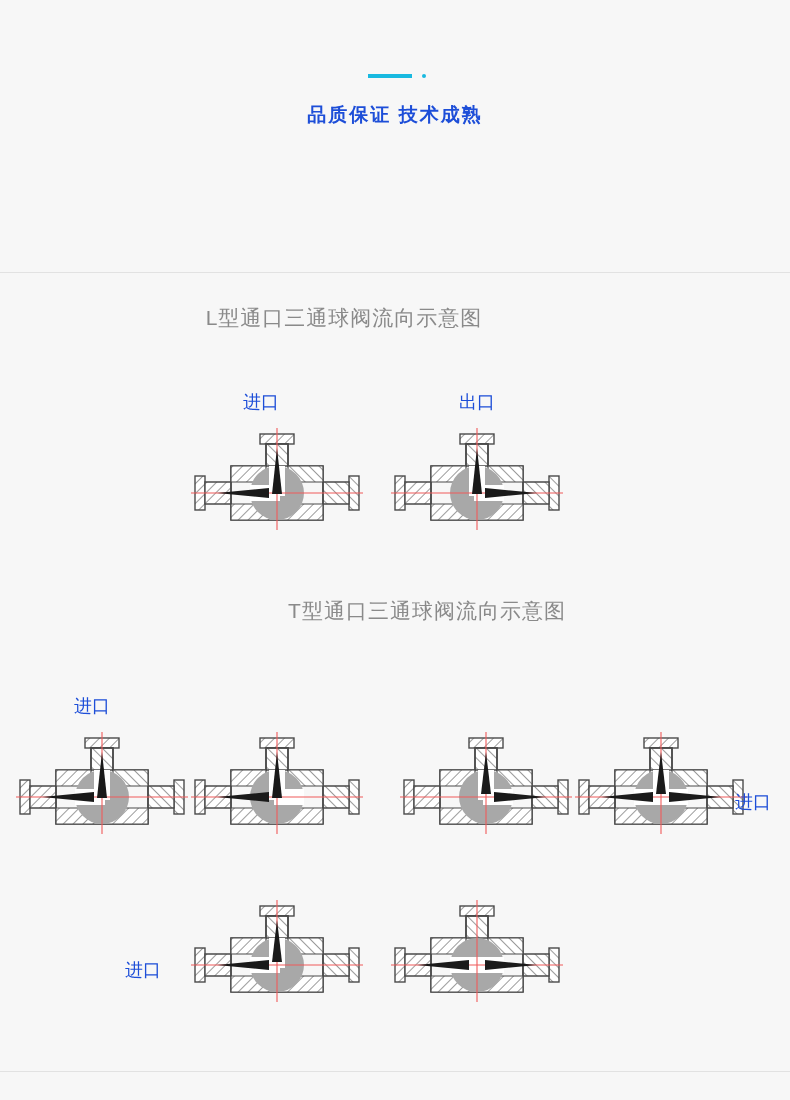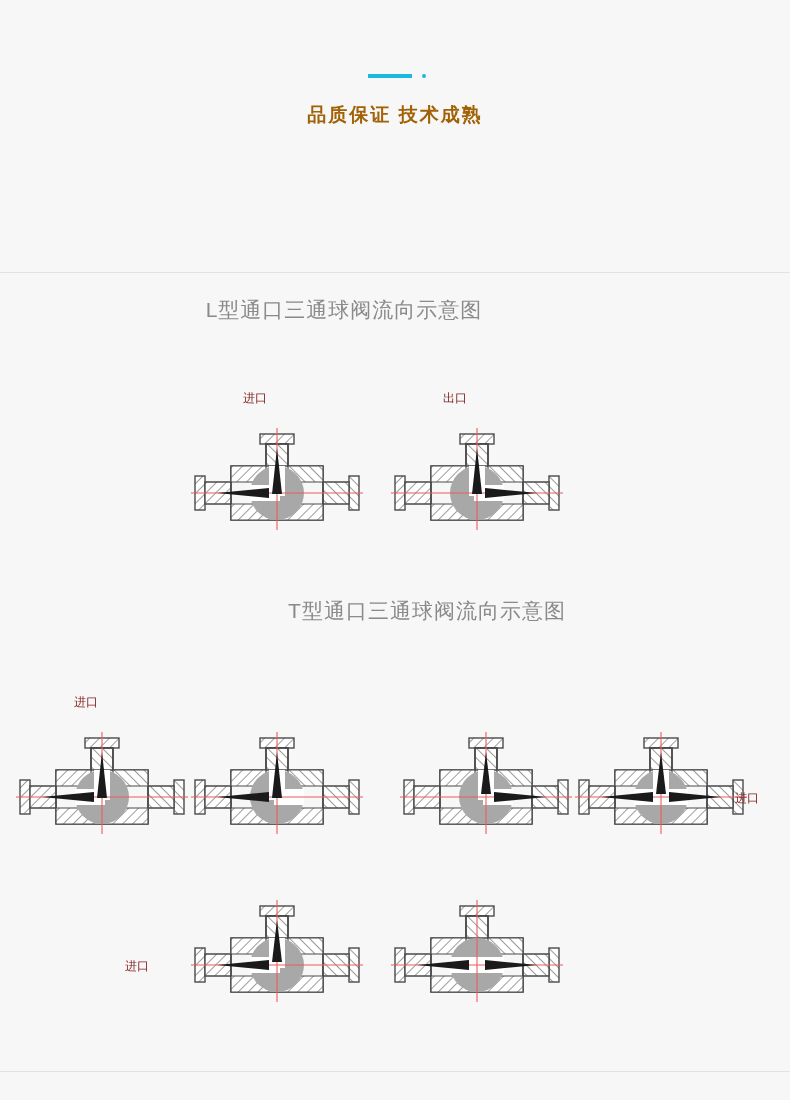--- a/index.html
+++ b/index.html
@@ -52,21 +52,21 @@
     right: 4px;
     top: 4px;
     width: 4px;
     height: 4px;
     border-radius: 50%;
     background: #19b9e0;
   }
   .subtitle {
     margin: 22px 0 0 0;
     font-size: 19px;
-    color: #a16207;
+    color: #1d4ed8;
     letter-spacing: 2px;
     font-weight: bold;
   }
   .top-rule {
     position: absolute;
     left: 0;
     top: 272px;
     width: 790px;
     height: 1px;
     background: #e2e2e2;
@@ -81,35 +81,35 @@
   }
   
   .section-title {
     text-align: center;
     font-size: 21px;
     color: #8a8a8a;
     letter-spacing: 1px;
     font-weight: normal;
     margin: 0;
   }
-  .sec1-title { position: absolute; left: 0; top: 296px; width: 688px; }
+  .sec1-title { position: absolute; left: 0; top: 304px; width: 688px; }
   .sec2-title { position: absolute; left: 0; top: 597px; width: 790px; padding-left: 32px; }
 
   
   .valve {
     position: absolute;
     width: 172px;
     height: 120px;
   }
   .valve svg { display: block; }
 
   .port-label {
     position: absolute;
-    font-size: 12px;
-    color: #7f1d1d;
+    font-size: 18px;
+    color: #1d4ed8;
     white-space: nowrap;
   }
 </style>
 </head>
 <body>
 
 <div class="page">
 
   <div class="header">
     <div class="divider">
@@ -167,21 +167,21 @@
       <line x1="0" y1="75" x2="172" y2="75" stroke="#f05a5a" stroke-width="1.1"></line>
       <line x1="86" y1="10" x2="86" y2="112" stroke="#f05a5a" stroke-width="1.1"></line>
 
       <polygon points="86,30 91,76 81,76" fill="#1a1a1a"></polygon>
 
       <polygon points="26,75 78,70 78,80" fill="#1a1a1a"></polygon>
     </svg>
   </div>
 
   <div class="valve" style="left:391px; top:418px;">
-    <div class="port-label" style="left:52px; top:-28px;">出口</div>
+    <div class="port-label" style="left:68px; top:-28px;">出口</div>
     <svg width="172" height="120" viewBox="0 0 172 120">
       <use href="#valve-body"></use>
       <circle cx="86" cy="75" r="27" fill="#a8a8a8"></circle>
       <rect x="78" y="48" width="16" height="30" fill="#ffffff"></rect>
       <rect x="83" y="67" width="30" height="16" fill="#ffffff"></rect>
       <line x1="0" y1="75" x2="172" y2="75" stroke="#f05a5a" stroke-width="1.1"></line>
       <line x1="86" y1="10" x2="86" y2="112" stroke="#f05a5a" stroke-width="1.1"></line>
       <polygon points="86,30 91,76 81,76" fill="#1a1a1a"></polygon>
       <polygon points="146,75 94,70 94,80" fill="#1a1a1a"></polygon>
     </svg>

